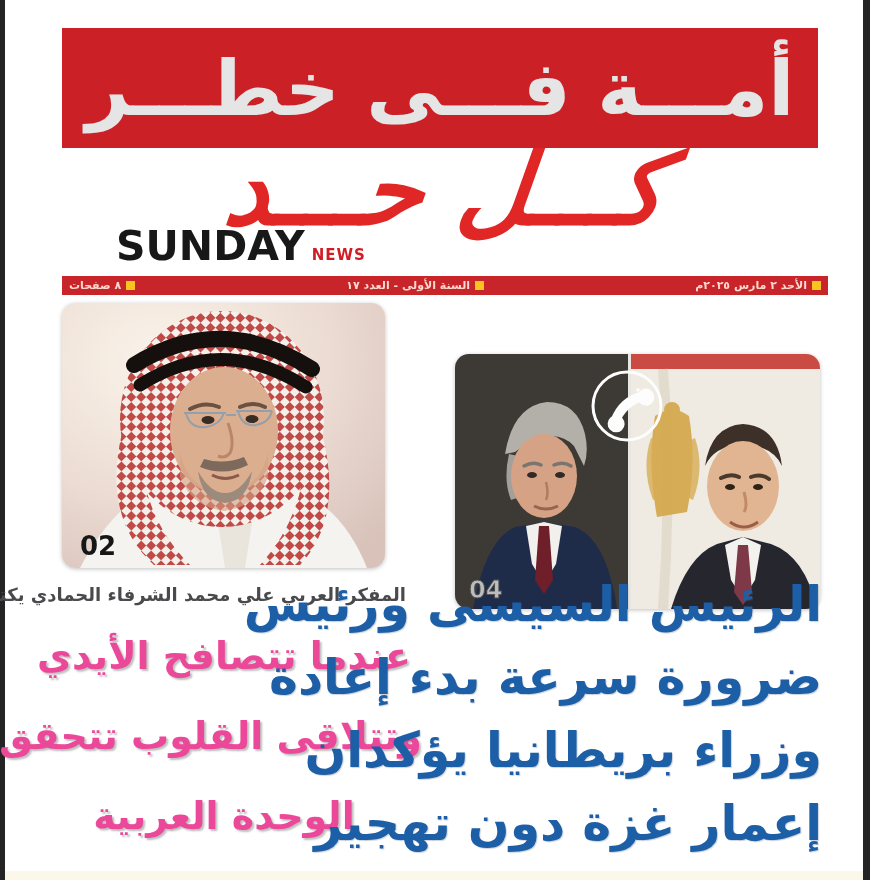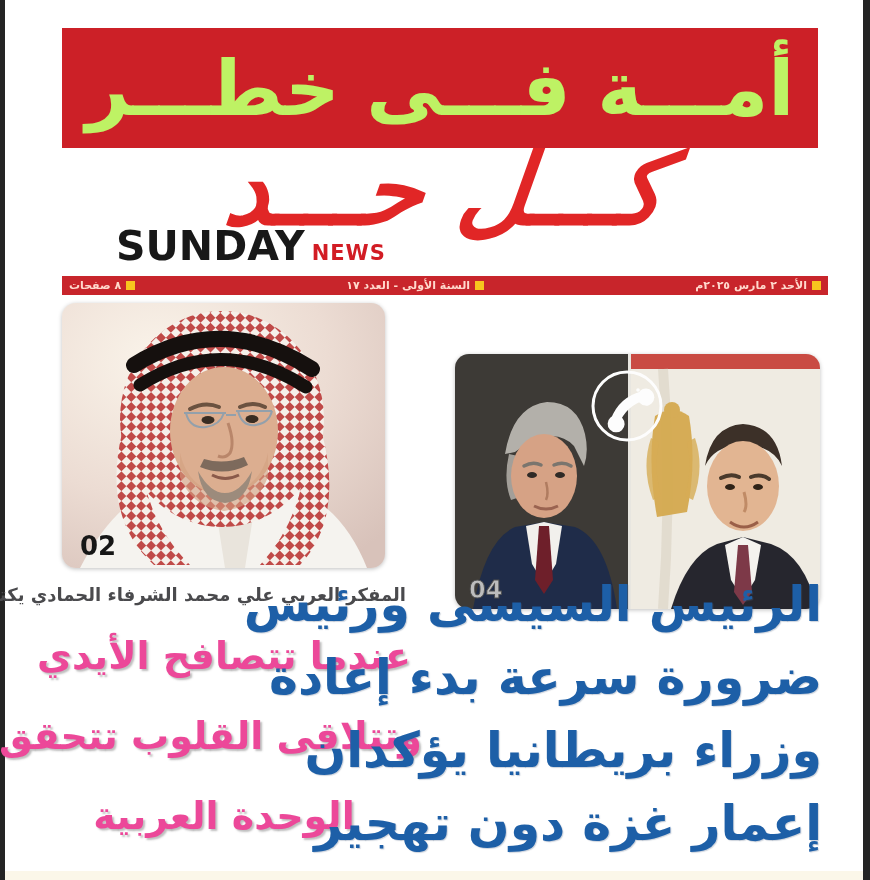--- a/index.html
+++ b/index.html
@@ -5,28 +5,28 @@
   html,body{margin:0;padding:0;}
   .canvas{position:relative;width:870px;height:880px;background:#ffffff;overflow:hidden;
           font-family:"DejaVu Sans",sans-serif;}
   .edge{position:absolute;top:0;height:880px;background:#242424;}
   .edge-left{left:0;width:5px;}
   .edge-right{right:0;width:7px;}
   .bottom-strip{position:absolute;left:5px;right:7px;bottom:0;height:9px;background:#fbf7e9;}
 
   
   .banner{position:absolute;left:62px;top:28px;width:756px;height:120px;background:#cc2027;
-          color:#bef264;direction:rtl;display:flex;align-items:center;justify-content:center;
+          color:#e5e5e5;direction:rtl;display:flex;align-items:center;justify-content:center;
           font-size:76px;font-weight:bold;letter-spacing:1px;white-space:nowrap;}
   .arabic-logo{position:absolute;left:62px;top:138px;width:766px;height:110px;text-align:center;
           color:#e12626;font-size:98px;font-weight:bold;font-style:italic;direction:rtl;
           transform:skewX(-6deg);line-height:104px;white-space:nowrap;}
   .latin-logo{position:absolute;left:116px;top:222px;display:flex;align-items:baseline;gap:7px;}
   .latin-logo .main{font-size:41px;font-weight:900;color:#181818;letter-spacing:0px;}
-  .latin-logo .suffix{font-size:21px;font-weight:800;color:#d21c24;letter-spacing:1px;}
+  .latin-logo .suffix{font-size:15px;font-weight:800;color:#d21c24;letter-spacing:1px;}
 
   
   .info-bar{position:absolute;left:62px;top:276px;width:766px;height:19px;background:#c8252b;
           display:flex;flex-direction:row;justify-content:space-between;align-items:center;
           padding:0 7px;box-sizing:border-box;direction:rtl;}
   .info-item{display:flex;align-items:center;gap:5px;color:#ffd9cd;font-size:11px;font-weight:bold;
           white-space:nowrap;text-align:right;}
   .bullet{width:9px;height:9px;background:#f7c51e;flex:0 0 auto;}
 
   

